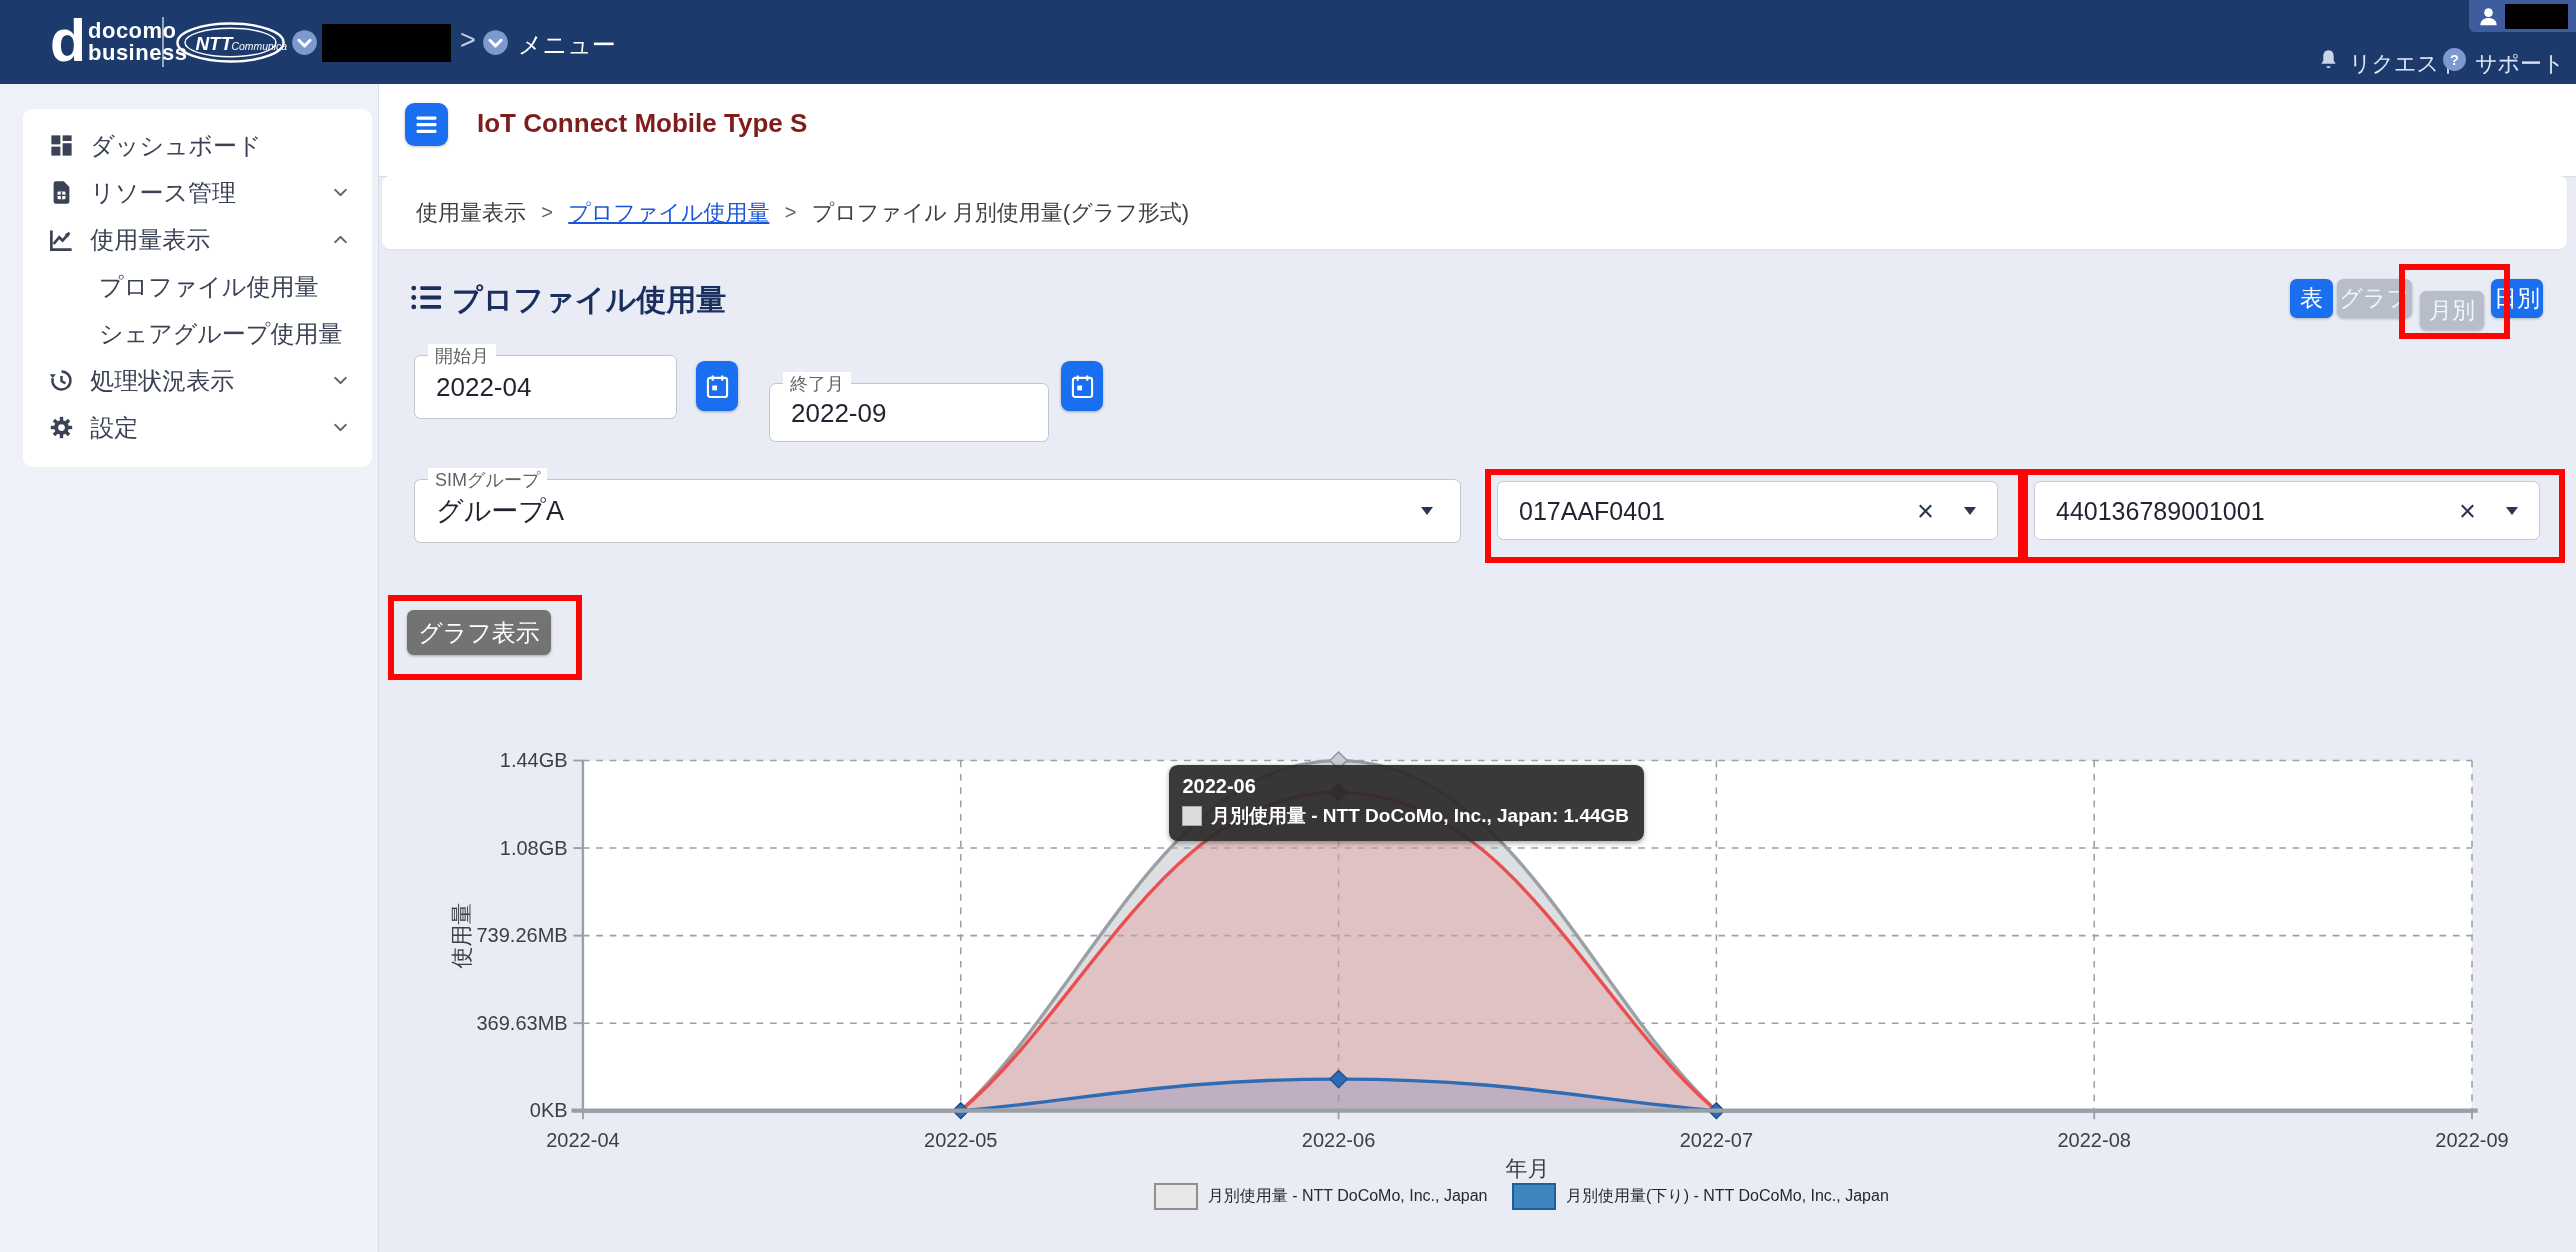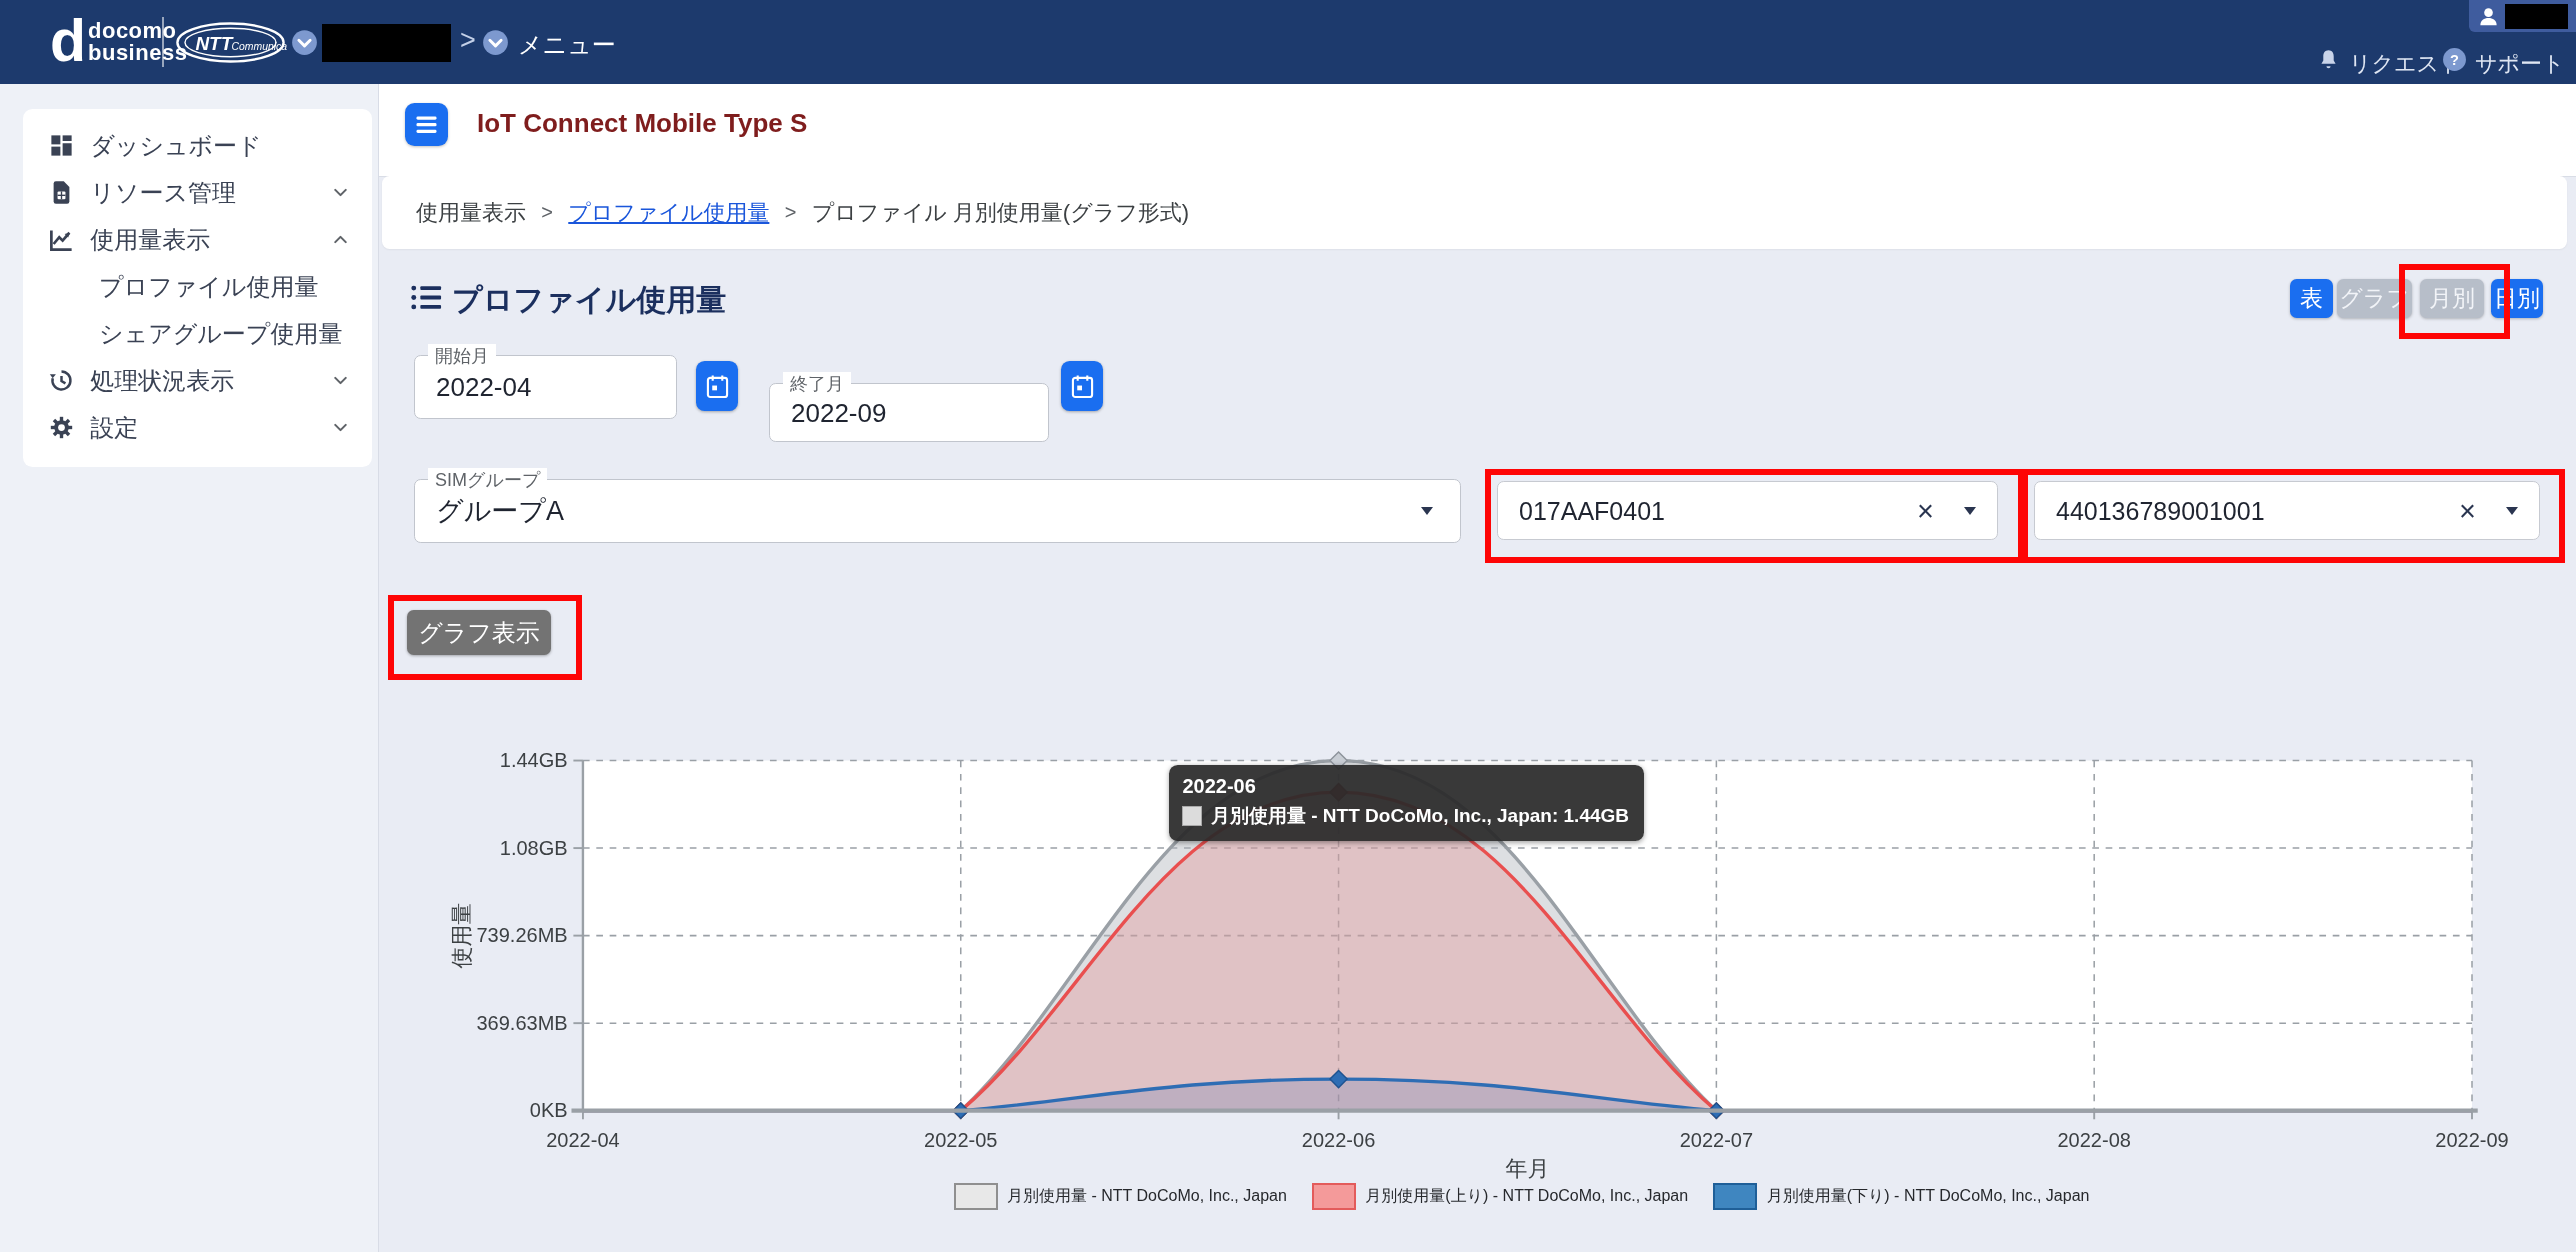--- a/index.html
+++ b/index.html
@@ -224,21 +224,21 @@
       <circle cx="4" cy="25" r="2.6"></circle>
     <rect x="11" y="3" width="22" height="4" rx="1"></rect>
       <rect x="11" y="13" width="22" height="4" rx="1"></rect>
       <rect x="11" y="23" width="22" height="4" rx="1"></rect>
   </g>
 </svg>
 <div class="abs page-title">プロファイル使用量</div>
 
 <div class="abs tbtn blue" style="left:2290px;width:43px;">表</div>
 <div class="abs tbtn gray" style="left:2337px;width:75px;">グラフ</div>
-<div class="abs tbtn gray" style="left:2420px;width:64px;">月別</div>
+<div class="abs tbtn gray" style="left:2420px;width:64px;margin-top:12px;">月別</div>
 <div class="abs tbtn blue" style="left:2491px;width:52px;">日別</div>
 
 <div class="field" style="left:414px;top:355px;width:263px;height:64px;">
   <span class="flabel">開始月</span>
   <span class="fvalue">2022-04</span>
 </div>
 <div class="cal-btn" style="left:696px;top:361px;">
   <svg width="23" height="25" viewBox="0 0 24 26">
     <rect x="2" y="4" width="20" height="20" rx="2.5" fill="none" stroke="#fff" stroke-width="2.2"></rect>
     <line x1="7" y1="1.5" x2="7" y2="7" stroke="#fff" stroke-width="2.2"></line>
@@ -346,21 +346,17 @@
     <span>月別使用量 - NTT DoCoMo, Inc., Japan: 1.44GB</span>
   </div>
 </div>
 
 <div class="abs legend" id="legend">
     <div class="legend-item">
       <span class="legend-swatch" style="background: rgb(232, 232, 232); border-color: rgb(143, 143, 143);"></span>
       <span class="legend-label">月別使用量 - NTT DoCoMo, Inc., Japan</span>
     </div>
     <div class="legend-item">
-      <span class="legend-swatch" style="background: rgb(244, 154, 154); border-color: rgb(227, 91, 91);"></span>
-      <span class="legend-label">月別使用量(上り) - NTT DoCoMo, Inc., Japan</span>
-    </div>
-    <div class="legend-item">
       <span class="legend-swatch" style="background: rgb(63, 134, 192); border-color: rgb(31, 95, 152);"></span>
       <span class="legend-label">月別使用量(下り) - NTT DoCoMo, Inc., Japan</span>
     </div>
   </div>
 
 
 </body></html>

